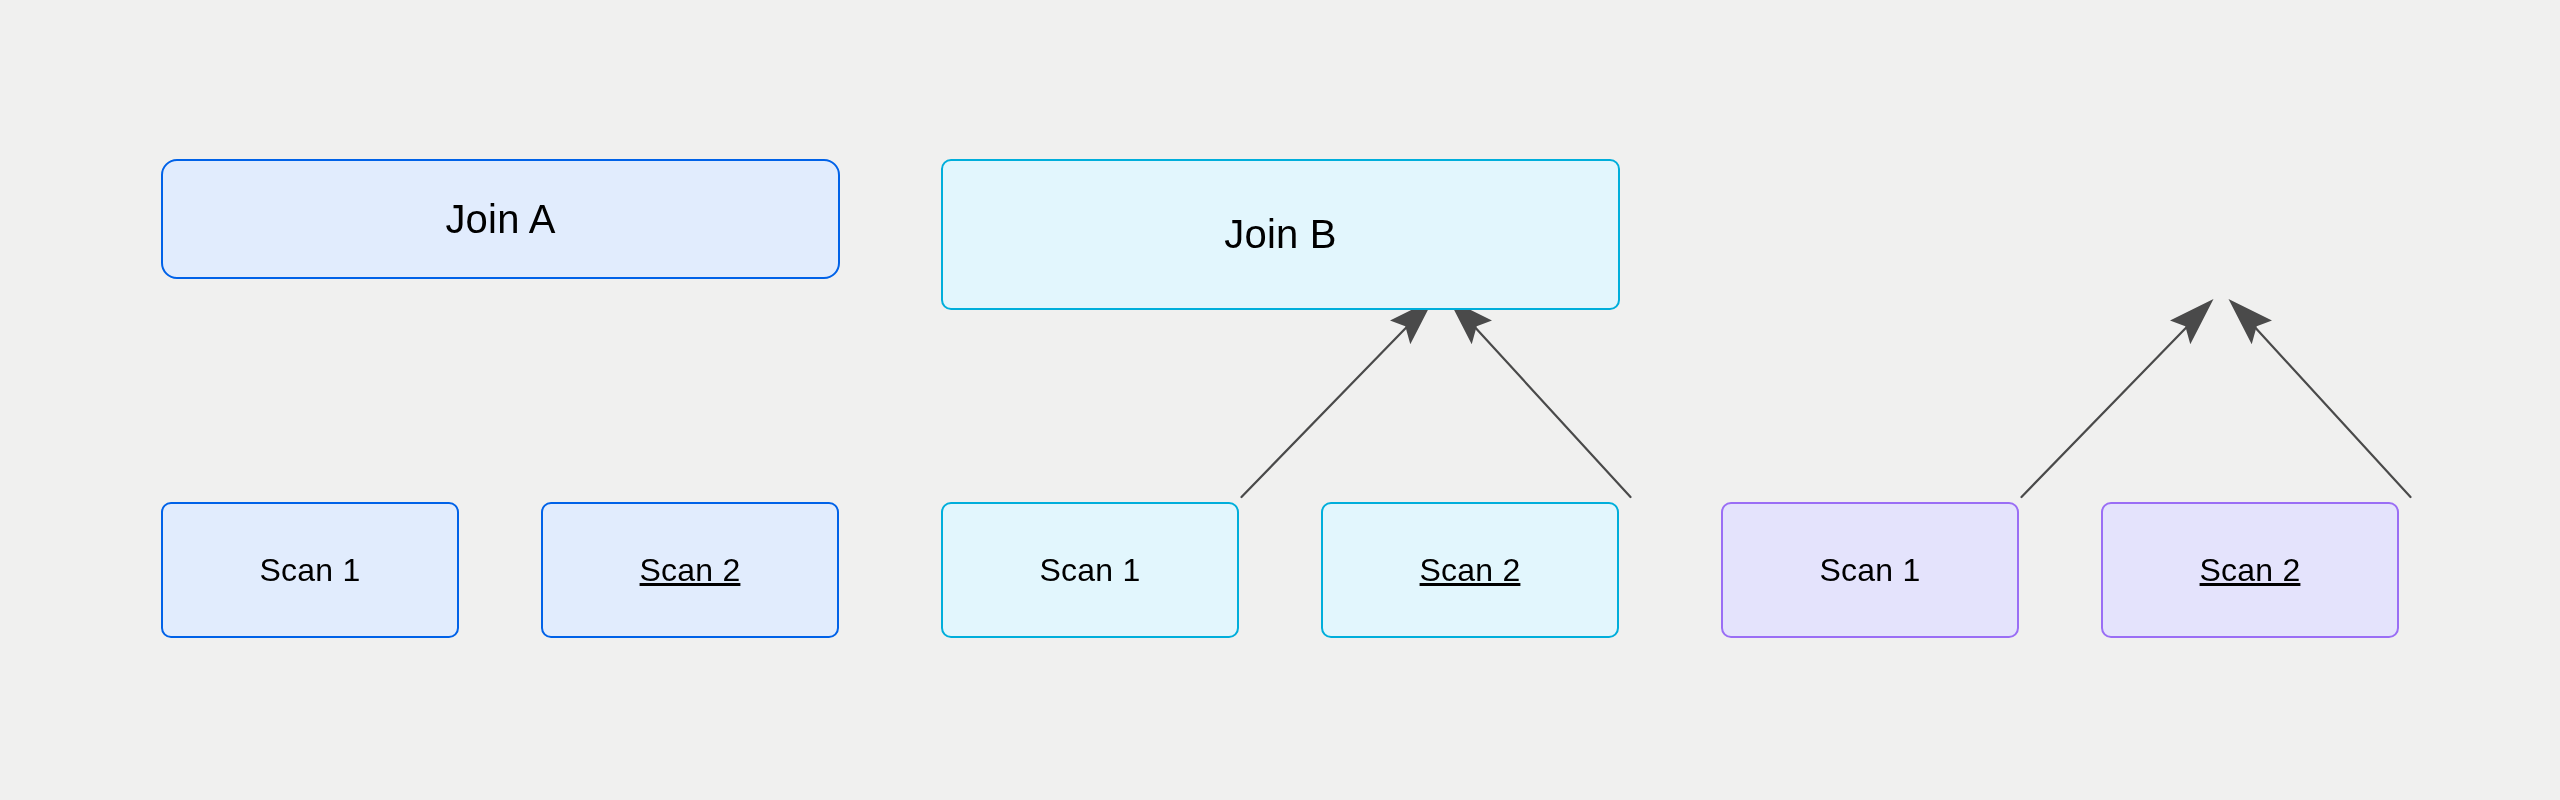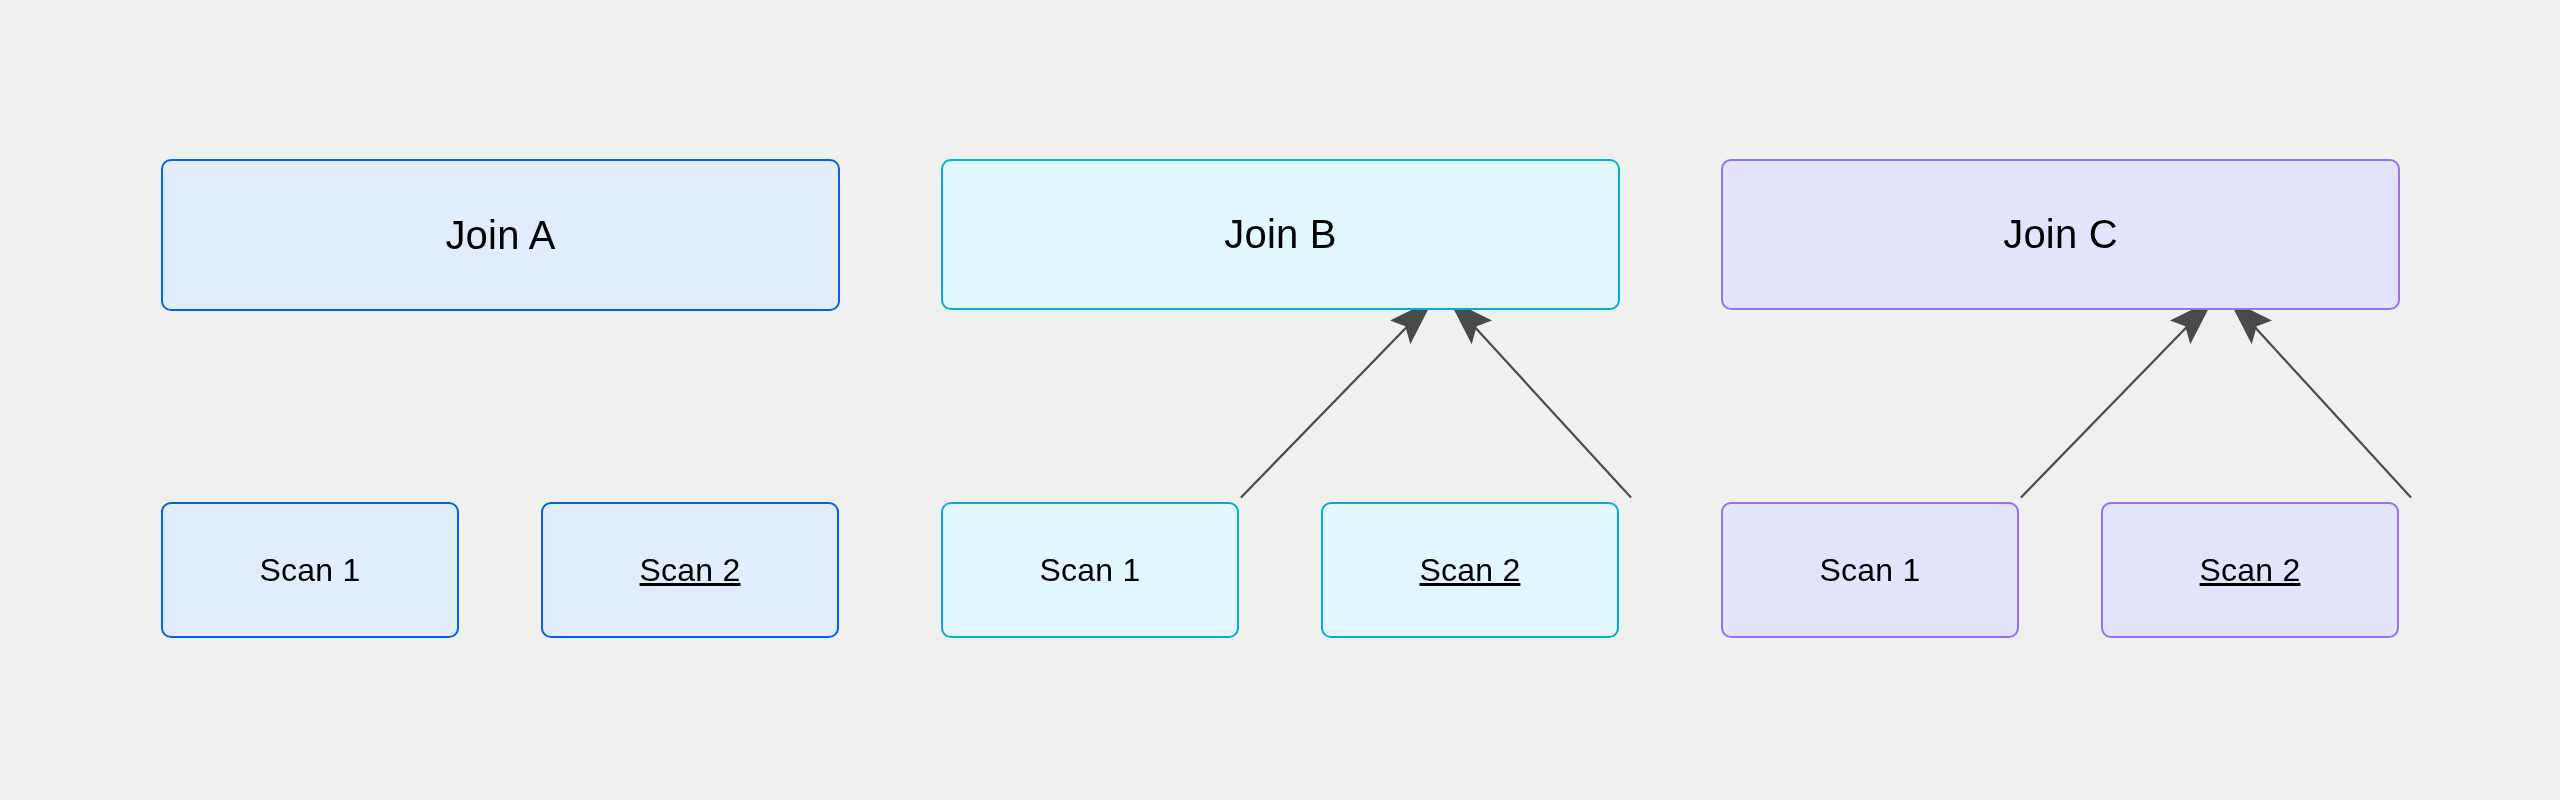--- a/index.html
+++ b/index.html
@@ -97,21 +97,21 @@
       <g class="edge-left-group">
         <line class="edge-line edge-line-left" x1="140" y1="497" x2="314" y2="318" stroke-width="2.2" stroke-linecap="round" stroke="#4a4a4a"></line>
         <path class="arrow-head arrow-head-left" d="M 332 149 L 288.5 170.5 L 303.8 176.3 L 308.8 194.2 Z" transform="translate(0,150)" fill="#4a4a4a"></path>
       </g>
       <g class="edge-right-group">
         <line class="edge-line edge-line-right" x1="529" y1="497" x2="365" y2="318" stroke-width="2.2" stroke-linecap="round" stroke="#4a4a4a"></line>
         <path class="arrow-head arrow-head-right" d="M 347 149 L 390.5 170.5 L 375.2 176.3 L 370.2 194.2 Z" transform="translate(0,150)" fill="#4a4a4a"></path>
       </g>
     </svg>
 
-    <div class="node node-join theme-blue" style="border-color: rgb(0, 98, 232); background: rgb(225, 236, 253); width: 679px; height: 152px; top: 159px; border-radius: 10px;">
+    <div class="node node-join theme-blue" style="border-color: rgb(0, 98, 232); background: rgb(225, 236, 253); width: 679px; height: 120px; top: 159px; border-radius: 16px;">
       <span class="node-label" style="color: rgb(0, 0, 0);">Join A</span>
     </div>
 
     <div class="node node-scan slot-left theme-blue" style="border-color: rgb(0, 98, 232); background: rgb(225, 236, 253); width: 298px; height: 136px; top: 502px; border-radius: 10px; left: 0px;">
       <span class="node-label" style="color: rgb(0, 0, 0);">Scan 1</span>
     </div>
 
     <div class="node node-scan slot-right theme-blue" style="border-color: rgb(0, 98, 232); background: rgb(225, 236, 253); width: 298px; height: 136px; top: 502px; border-radius: 10px; left: 380px;">
       <span class="node-label" style="color: rgb(0, 0, 0);">Scan 2</span>
     </div>
@@ -151,23 +151,20 @@
       <g class="edge-left-group">
         <line class="edge-line edge-line-left" x1="140" y1="497" x2="314" y2="318" stroke-width="2.2" stroke-linecap="round" stroke="#4a4a4a"></line>
         <path class="arrow-head arrow-head-left" d="M 332 149 L 288.5 170.5 L 303.8 176.3 L 308.8 194.2 Z" transform="translate(0,150)" fill="#4a4a4a"></path>
       </g>
       <g class="edge-right-group">
         <line class="edge-line edge-line-right" x1="529" y1="497" x2="365" y2="318" stroke-width="2.2" stroke-linecap="round" stroke="#4a4a4a"></line>
         <path class="arrow-head arrow-head-right" d="M 347 149 L 390.5 170.5 L 375.2 176.3 L 370.2 194.2 Z" transform="translate(0,150)" fill="#4a4a4a"></path>
       </g>
     </svg>
 
-    <div class="node node-join theme-purple" style="border-color: rgb(154, 110, 245); background: rgb(228, 227, 252); width: 679px; height: 151px; top: 159px; border-radius: 10px;">
-      <span class="node-label" style="color: rgb(0, 0, 0);">Join C</span>
-    </div>
 
     <div class="node node-scan slot-left theme-purple" style="border-color: rgb(154, 110, 245); background: rgb(228, 227, 252); width: 298px; height: 136px; top: 502px; border-radius: 10px; left: 0px;">
       <span class="node-label" style="color: rgb(0, 0, 0);">Scan 1</span>
     </div>
 
     <div class="node node-scan slot-right theme-purple" style="border-color: rgb(154, 110, 245); background: rgb(228, 227, 252); width: 298px; height: 136px; top: 502px; border-radius: 10px; left: 380px;">
       <span class="node-label" style="color: rgb(0, 0, 0);">Scan 2</span>
     </div>
 
   </div>

